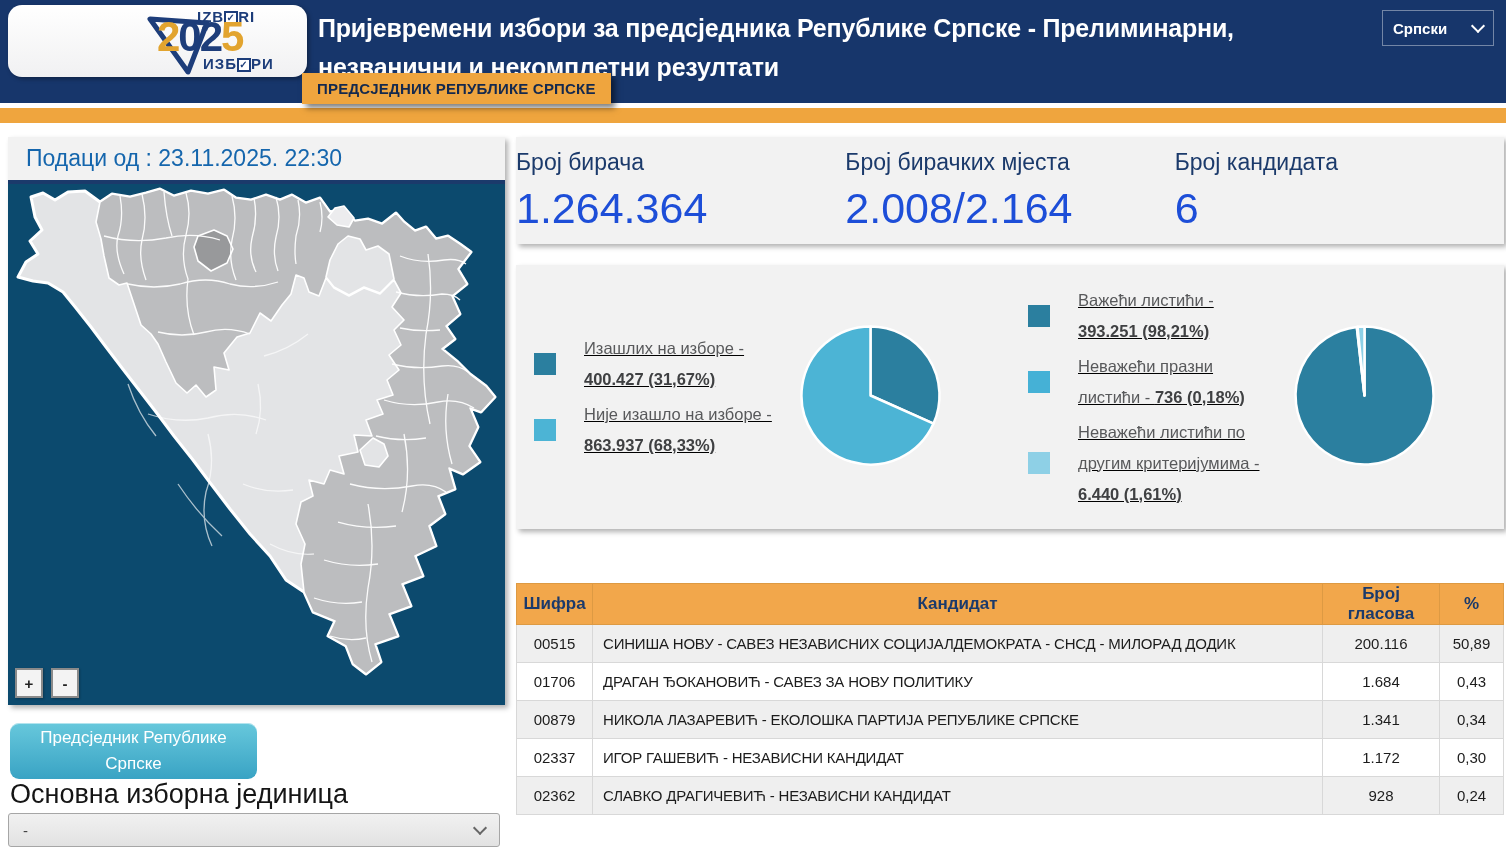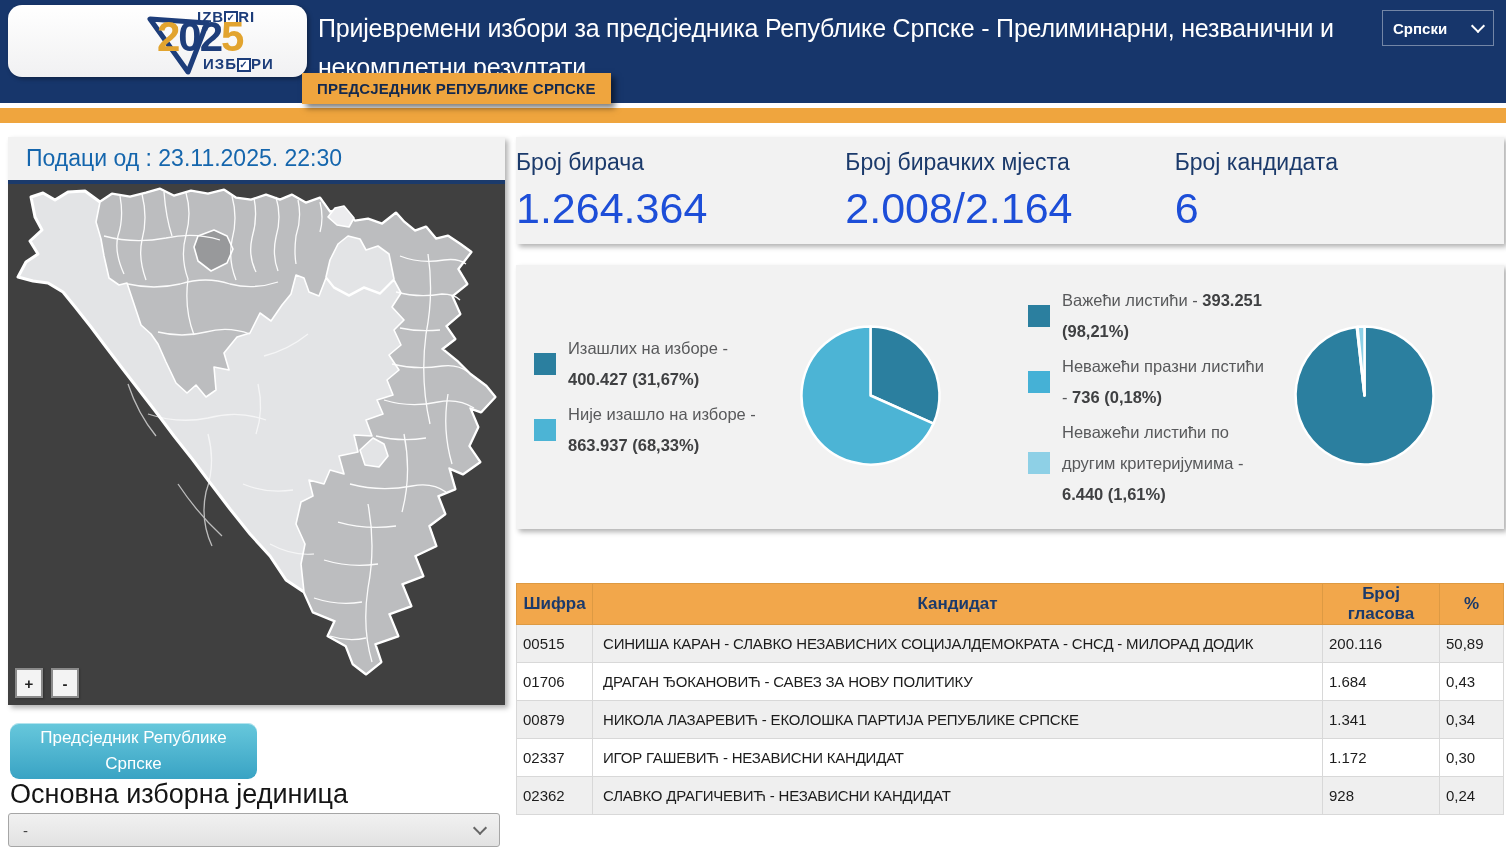--- a/index.html
+++ b/index.html
@@ -10,54 +10,54 @@
   
   .header{position:absolute;left:0;top:0;width:1506px;height:103px;background:#17366B;}
   .logo-box{position:absolute;left:8px;top:5px;width:299px;height:72px;background:linear-gradient(180deg,#ffffff,#f1f1f2);border-radius:14px;box-shadow:2px 2px 4px rgba(0,0,0,.35);cursor:pointer;}
   .logo-art{position:absolute;right:4px;top:1px;width:162px;height:70px;}
   .logo-tri{position:absolute;left:0;top:10px;}
   .logo-line1{position:absolute;left:56px;top:2px;font-size:15px;font-weight:bold;color:#1D3D7A;letter-spacing:1px;white-space:nowrap;}
   .logo-year{position:absolute;left:16px;top:10px;font-size:42px;font-weight:bold;letter-spacing:-2px;line-height:1;}
   .logo-line2{position:absolute;left:62px;top:49px;font-size:15px;font-weight:bold;color:#1D3D7A;letter-spacing:1px;white-space:nowrap;}
   .d-gold{color:#E2A42F;} .d-navy{color:#1D3D7A;}
   .cbx{display:inline-block;width:10px;height:10px;border:2px solid #1D3D7A;font-size:10px;line-height:10px;font-weight:bold;color:#1D3D7A;text-align:center;background:#fff;vertical-align:1px;}
-  .header-title{position:absolute;left:318px;top:9px;width:1020px;color:#ffffff;font-size:25px;line-height:39px;letter-spacing:-0.2px;}
+  .header-title{position:absolute;left:318px;top:9px;width:1020px;color:#ffffff;font-size:25px;line-height:39px;letter-spacing:-0.2px;font-weight:bold;}
   .lang-select{position:absolute;right:12px;top:10px;width:112px;height:36px;border:1px solid rgba(255,255,255,.4);display:flex;align-items:center;justify-content:space-between;padding:0 10px;box-sizing:border-box;color:#fff;font-size:15px;font-weight:bold;cursor:pointer;}
   .chev{width:8px;height:8px;border-right:2px solid #fff;border-bottom:2px solid #fff;transform:rotate(45deg);margin-top:-4px;}
   .chev-gray{border-color:#666;}
   .race-tab{position:absolute;left:302px;top:73px;height:31px;background:#EFA53E;color:#14294E;font-weight:bold;font-size:15px;padding:0 15px;display:flex;align-items:center;letter-spacing:.2px;box-shadow:4px 4px 6px rgba(0,0,0,.5);z-index:6;cursor:pointer;white-space:nowrap;}
   .orange-bar{position:absolute;left:0;top:108px;width:1506px;height:15px;background:#EFA53E;}
   
-  .left-card{position:absolute;left:8px;top:137px;width:497px;height:568px;background:#404040;box-shadow:3px 3px 5px rgba(0,0,0,.3);}
+  .left-card{position:absolute;left:8px;top:137px;width:497px;height:568px;background:#0c4a6e;box-shadow:3px 3px 5px rgba(0,0,0,.3);}
   .date-bar{height:43px;background:#f2f2f2;border-bottom:4px solid #1B3A6B;display:flex;align-items:center;padding-left:18px;color:#1566AD;font-size:23px;}
   .map-wrap{position:relative;width:497px;height:521px;}
   .map-zoom{position:absolute;left:7px;bottom:7px;display:flex;gap:8px;z-index:4;}
   .map-zoom-btn{width:24px;height:26px;background:#f3f3f3;border:2px solid #8a8a8a;color:#222;font-size:15px;font-weight:bold;display:flex;align-items:center;justify-content:center;cursor:pointer;box-shadow:1px 1px 2px rgba(0,0,0,.25);}
   
   .race-btn{position:absolute;left:10px;top:723px;width:247px;height:56px;border:none;border-radius:9px;background:linear-gradient(180deg,#67c8dc,#39A3C4);color:#fff;font-size:17px;font-family:"Liberation Sans",sans-serif;display:flex;align-items:center;justify-content:center;text-align:center;line-height:1.55;cursor:pointer;box-shadow:inset 0 1px 0 rgba(255,255,255,.5);}
   .unit-heading{position:absolute;left:10px;top:779px;font-size:27px;color:#151515;}
   .unit-select{position:absolute;left:8px;top:813px;width:492px;height:34px;background:linear-gradient(180deg,#f1f1f1,#e2e2e2);border:1px solid #a6a6a6;border-radius:3px;display:flex;align-items:center;justify-content:space-between;padding:0 14px;box-sizing:border-box;color:#444;font-size:15px;cursor:pointer;}
   
   .stats-panel{position:absolute;left:516px;top:137px;width:988px;height:107px;background:#f2f2f2;box-shadow:3px 3px 5px rgba(0,0,0,.3);display:flex;}
   .stat{flex:1;text-align:left;padding-top:12px;}
   .stat-label{color:#1B3A6B;font-size:23px;}
   .stat-value{color:#1d4ed8;font-size:43px;margin-top:8px;}
   
   .charts-panel{position:absolute;left:516px;top:265px;width:988px;height:264px;background:#f2f2f2;box-shadow:3px 3px 5px rgba(0,0,0,.3);display:flex;}
   .chart-group{flex:1;display:flex;align-items:center;}
   .legend{margin-left:18px;width:238px;}
-  .legend-item{display:flex;align-items:center;gap:12px;margin:4px 0;}
+  .legend-item{display:flex;align-items:center;gap:28px;margin:4px 0;text-decoration:underline;}
   .swatch{width:22px;height:22px;flex:0 0 22px;}
   .legend-text{font-size:16.5px;color:#58595B;line-height:31px;}
   .legend-value{font-weight:bold;color:#3F4042;}
   .pie-wrap{margin-left:26px;}
   
   .results-table{position:absolute;left:516px;top:583px;width:988px;border-collapse:collapse;table-layout:fixed;padding-left:36px;}
   .results-table th{background:#F2A74B;color:#1B3A6B;font-size:17px;font-weight:bold;height:34px;border:1px solid #DD9A43;padding:0 6px;}
-  .results-table td{font-size:15px;color:#1C1C1C;height:37px;border:1px solid #D8D8D8;text-align:left;padding:0 6px;background:#fff;}
+  .results-table td{font-size:15px;color:#1C1C1C;height:37px;border:1px solid #D8D8D8;text-align:center;padding:0 6px;background:#fff;}
   .results-table tbody tr:nth-child(odd) td{background:#EFEFEF;}
   .results-table td.cand{text-align:left;padding-left:10px;letter-spacing:-0.2px;}
 </style>
 </head>
 <body>
 
 <div class="header">
   <div class="logo-box">
     <div class="logo-art">
       <svg class="logo-tri" width="74" height="60" viewBox="0 0 74 60">
@@ -215,21 +215,21 @@
       <tr id="results-head-row">
         <th>Шифра</th>
         <th>Кандидат</th>
         <th>Број гласова</th>
         <th>%</th>
       </tr>
     </thead>
   <tbody id="results-body">
       <tr>
         <td class="">00515</td>
-        <td class="cand">СИНИША КАРАН - СЛАВКО НЕЗАВИСНИХ СОЦИЈАЛДЕМОКРАТА - СНСД - МИЛОРАД ДОДИК</td>
+        <td class="cand">СИНИША НОВУ - САВЕЗ НЕЗАВИСНИХ СОЦИЈАЛДЕМОКРАТА - СНСД - МИЛОРАД ДОДИК</td>
         <td class="">200.116</td>
         <td class="">50,89</td>
       </tr>
       <tr>
         <td class="">01706</td>
         <td class="cand">ДРАГАН ЂОКАНОВИЋ - САВЕЗ ЗА НОВУ ПОЛИТИКУ</td>
         <td class="">1.684</td>
         <td class="">0,43</td>
       </tr>
       <tr>

